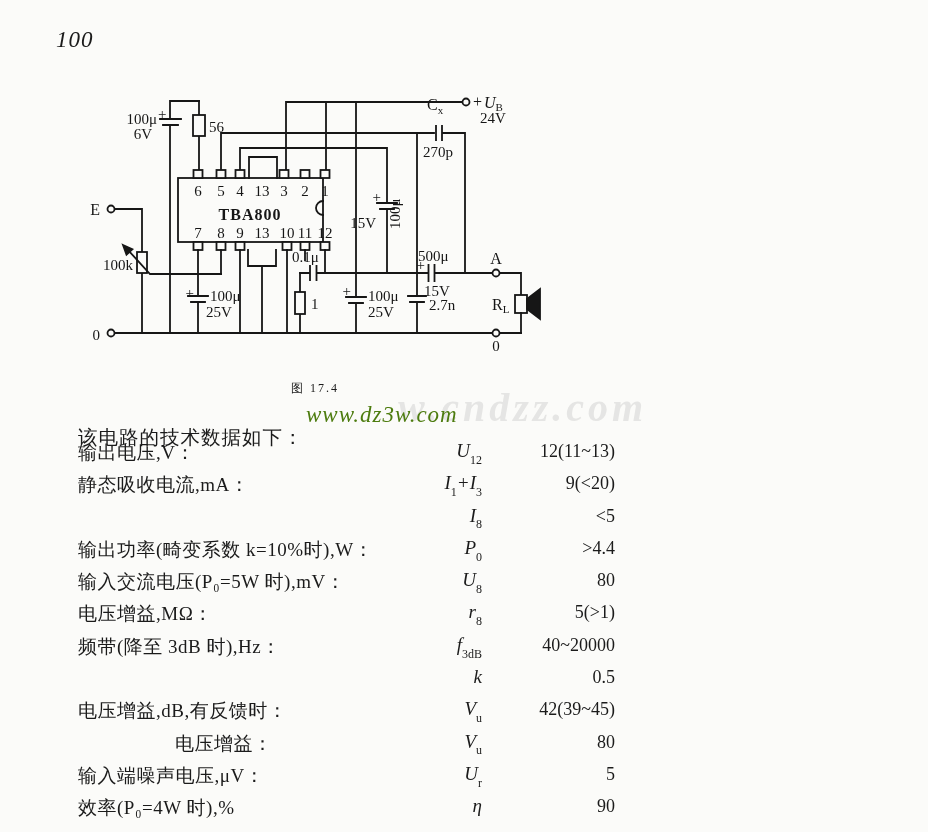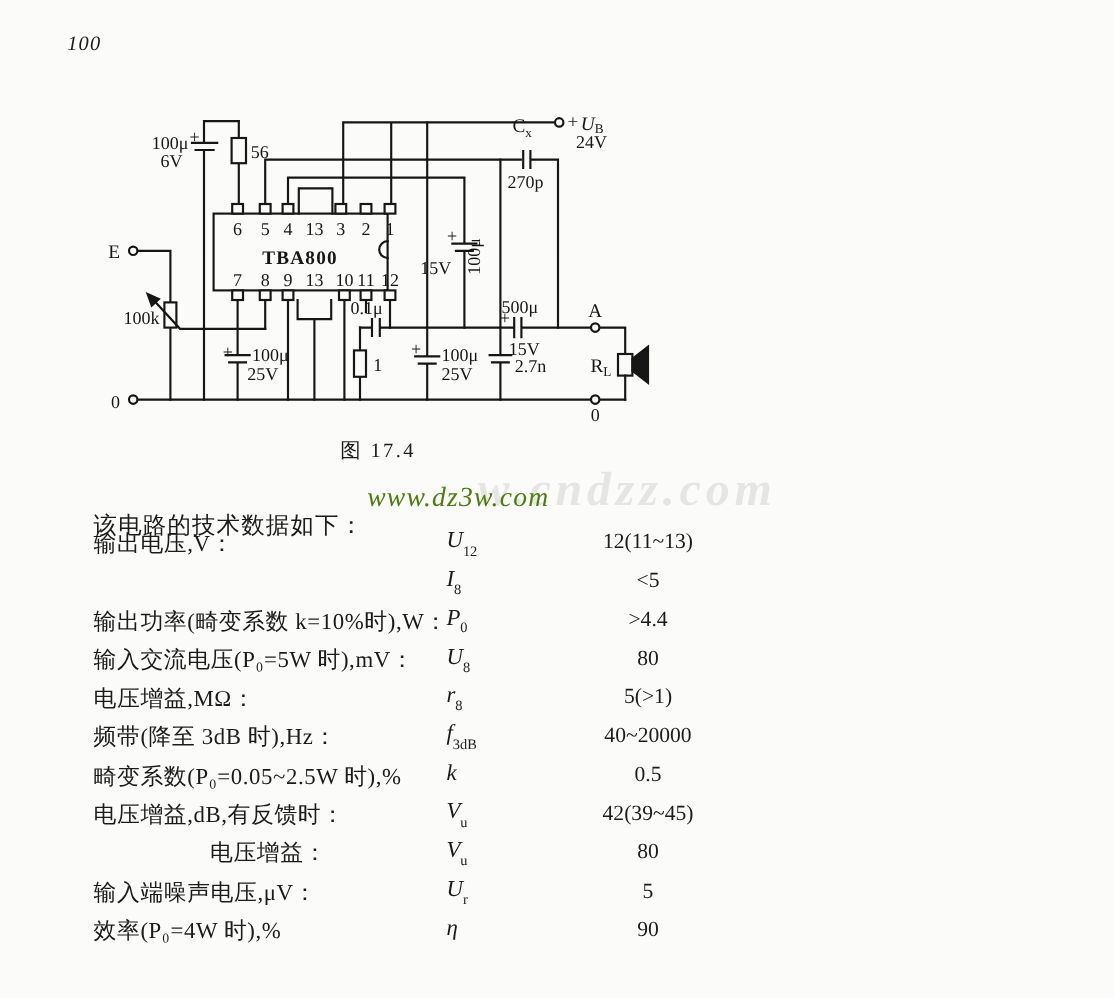--- a/index.html
+++ b/index.html
@@ -2,34 +2,34 @@
 <html><head>
 <meta charset="utf-8">
 <style>
   html,body{margin:0;padding:0;}
   body{
     width:928px;height:832px;position:relative;overflow:hidden;
     background:#fbfbf9;color:#1b1b1b;
     font-family:"Liberation Serif","DejaVu Serif",serif;
   }
   .abs{position:absolute;}
-  #pageno{left:56px;top:27px;font-style:italic;font-size:17px;letter-spacing:1px;}
+  #pageno{left:56px;top:27px;font-style:italic;font-size:23px;letter-spacing:1px;}
   #circuit{left:0;top:0;}
-  #figcaption{left:240px;top:364px;width:150px;text-align:center;font-size:17px;letter-spacing:2px;}
+  #figcaption{left:240px;top:380px;width:150px;text-align:center;font-size:12px;letter-spacing:2px;}
   #intro{left:78px;top:424px;font-size:19.5px;letter-spacing:1px;text-align:right;}
   #wm1{left:306px;top:402px;font-style:italic;font-size:23px;color:#4d7c0f;letter-spacing:1px;}
   #wm2{left:398px;top:384px;font-style:italic;font-size:40px;color:rgba(120,120,120,0.16);letter-spacing:4px;font-weight:bold;}
   #spec-table{left:78px;top:437px;width:560px;}
   #spec-table .row{position:relative;height:32.3px;}
   #spec-table .lbl{position:absolute;left:0;top:3px;font-size:19px;white-space:nowrap;letter-spacing:0.5px;}
   #spec-table .lbl.ind{left:97px;}
-  #spec-table .sym{position:absolute;left:294px;top:3px;width:90px;text-align:left;font-size:19px;}
+  #spec-table .sym{position:absolute;left:314px;top:3px;width:90px;text-align:right;font-size:19px;}
   #spec-table .sym i{font-style:italic;}
   #spec-table .sym sub{font-size:12px;position:relative;top:2px;font-style:normal;}
-  #spec-table .val{position:absolute;left:387px;top:4px;width:150px;text-align:center;font-size:18px;}
+  #spec-table .val{position:absolute;left:387px;top:4px;width:150px;text-align:right;font-size:18px;}
   svg text{font-family:"Liberation Serif","DejaVu Serif",serif;font-size:15px;fill:#161616;}
   svg .sm{font-size:11px;}
   svg .big{font-size:16px;}
 </style>
 </head>
 <body>
 
 <div class="abs" id="pageno">100</div>
 
 <svg class="abs" id="circuit" width="600" height="362" viewBox="0 0 600 362">
@@ -158,20 +158,25 @@
 <div class="abs" id="wm1">www.dz3w.com</div>
 <div class="abs" id="intro">该电路的技术数据如下：</div>
 
 <div class="abs" id="spec-table">
     <div class="row">
       <span class="lbl">输出电压,V：</span>
       <span class="sym"><i>U</i><sub>12</sub></span>
       <span class="val">12(11~13)</span>
     </div>
     <div class="row">
+      <span class="lbl">静态吸收电流,mA：</span>
+      <span class="sym"><i>I</i><sub>1</sub><i>+I</i><sub>3</sub></span>
+      <span class="val">9(&lt;20)</span>
+    </div>
+    <div class="row">
       <span class="sym"><i>I</i><sub>8</sub></span>
       <span class="val">&lt;5</span>
     </div>
     <div class="row">
       <span class="lbl">输出功率(畸变系数 k=10%时),W：</span>
       <span class="sym"><i>P</i><sub>0</sub></span>
       <span class="val">&gt;4.4</span>
     </div>
     <div class="row">
       <span class="lbl">输入交流电压(P₀=5W 时),mV：</span>
@@ -182,21 +187,20 @@
       <span class="lbl">电压增益,MΩ：</span>
       <span class="sym"><i>r</i><sub>8</sub></span>
       <span class="val">5(&gt;1)</span>
     </div>
     <div class="row">
       <span class="lbl">频带(降至 3dB 时),Hz：</span>
       <span class="sym"><i>f</i><sub>3dB</sub></span>
       <span class="val">40~20000</span>
     </div>
     <div class="row">
-      <span class="lbl">畸变系数(P₀=0.05~2.5W 时),%</span>
       <span class="sym"><i>k</i></span>
       <span class="val">0.5</span>
     </div>
     <div class="row">
       <span class="lbl">电压增益,dB,有反馈时：</span>
       <span class="sym"><i>V</i><sub>u</sub></span>
       <span class="val">42(39~45)</span>
     </div>
     <div class="row">
       <span class="lbl ind">电压增益：</span>

